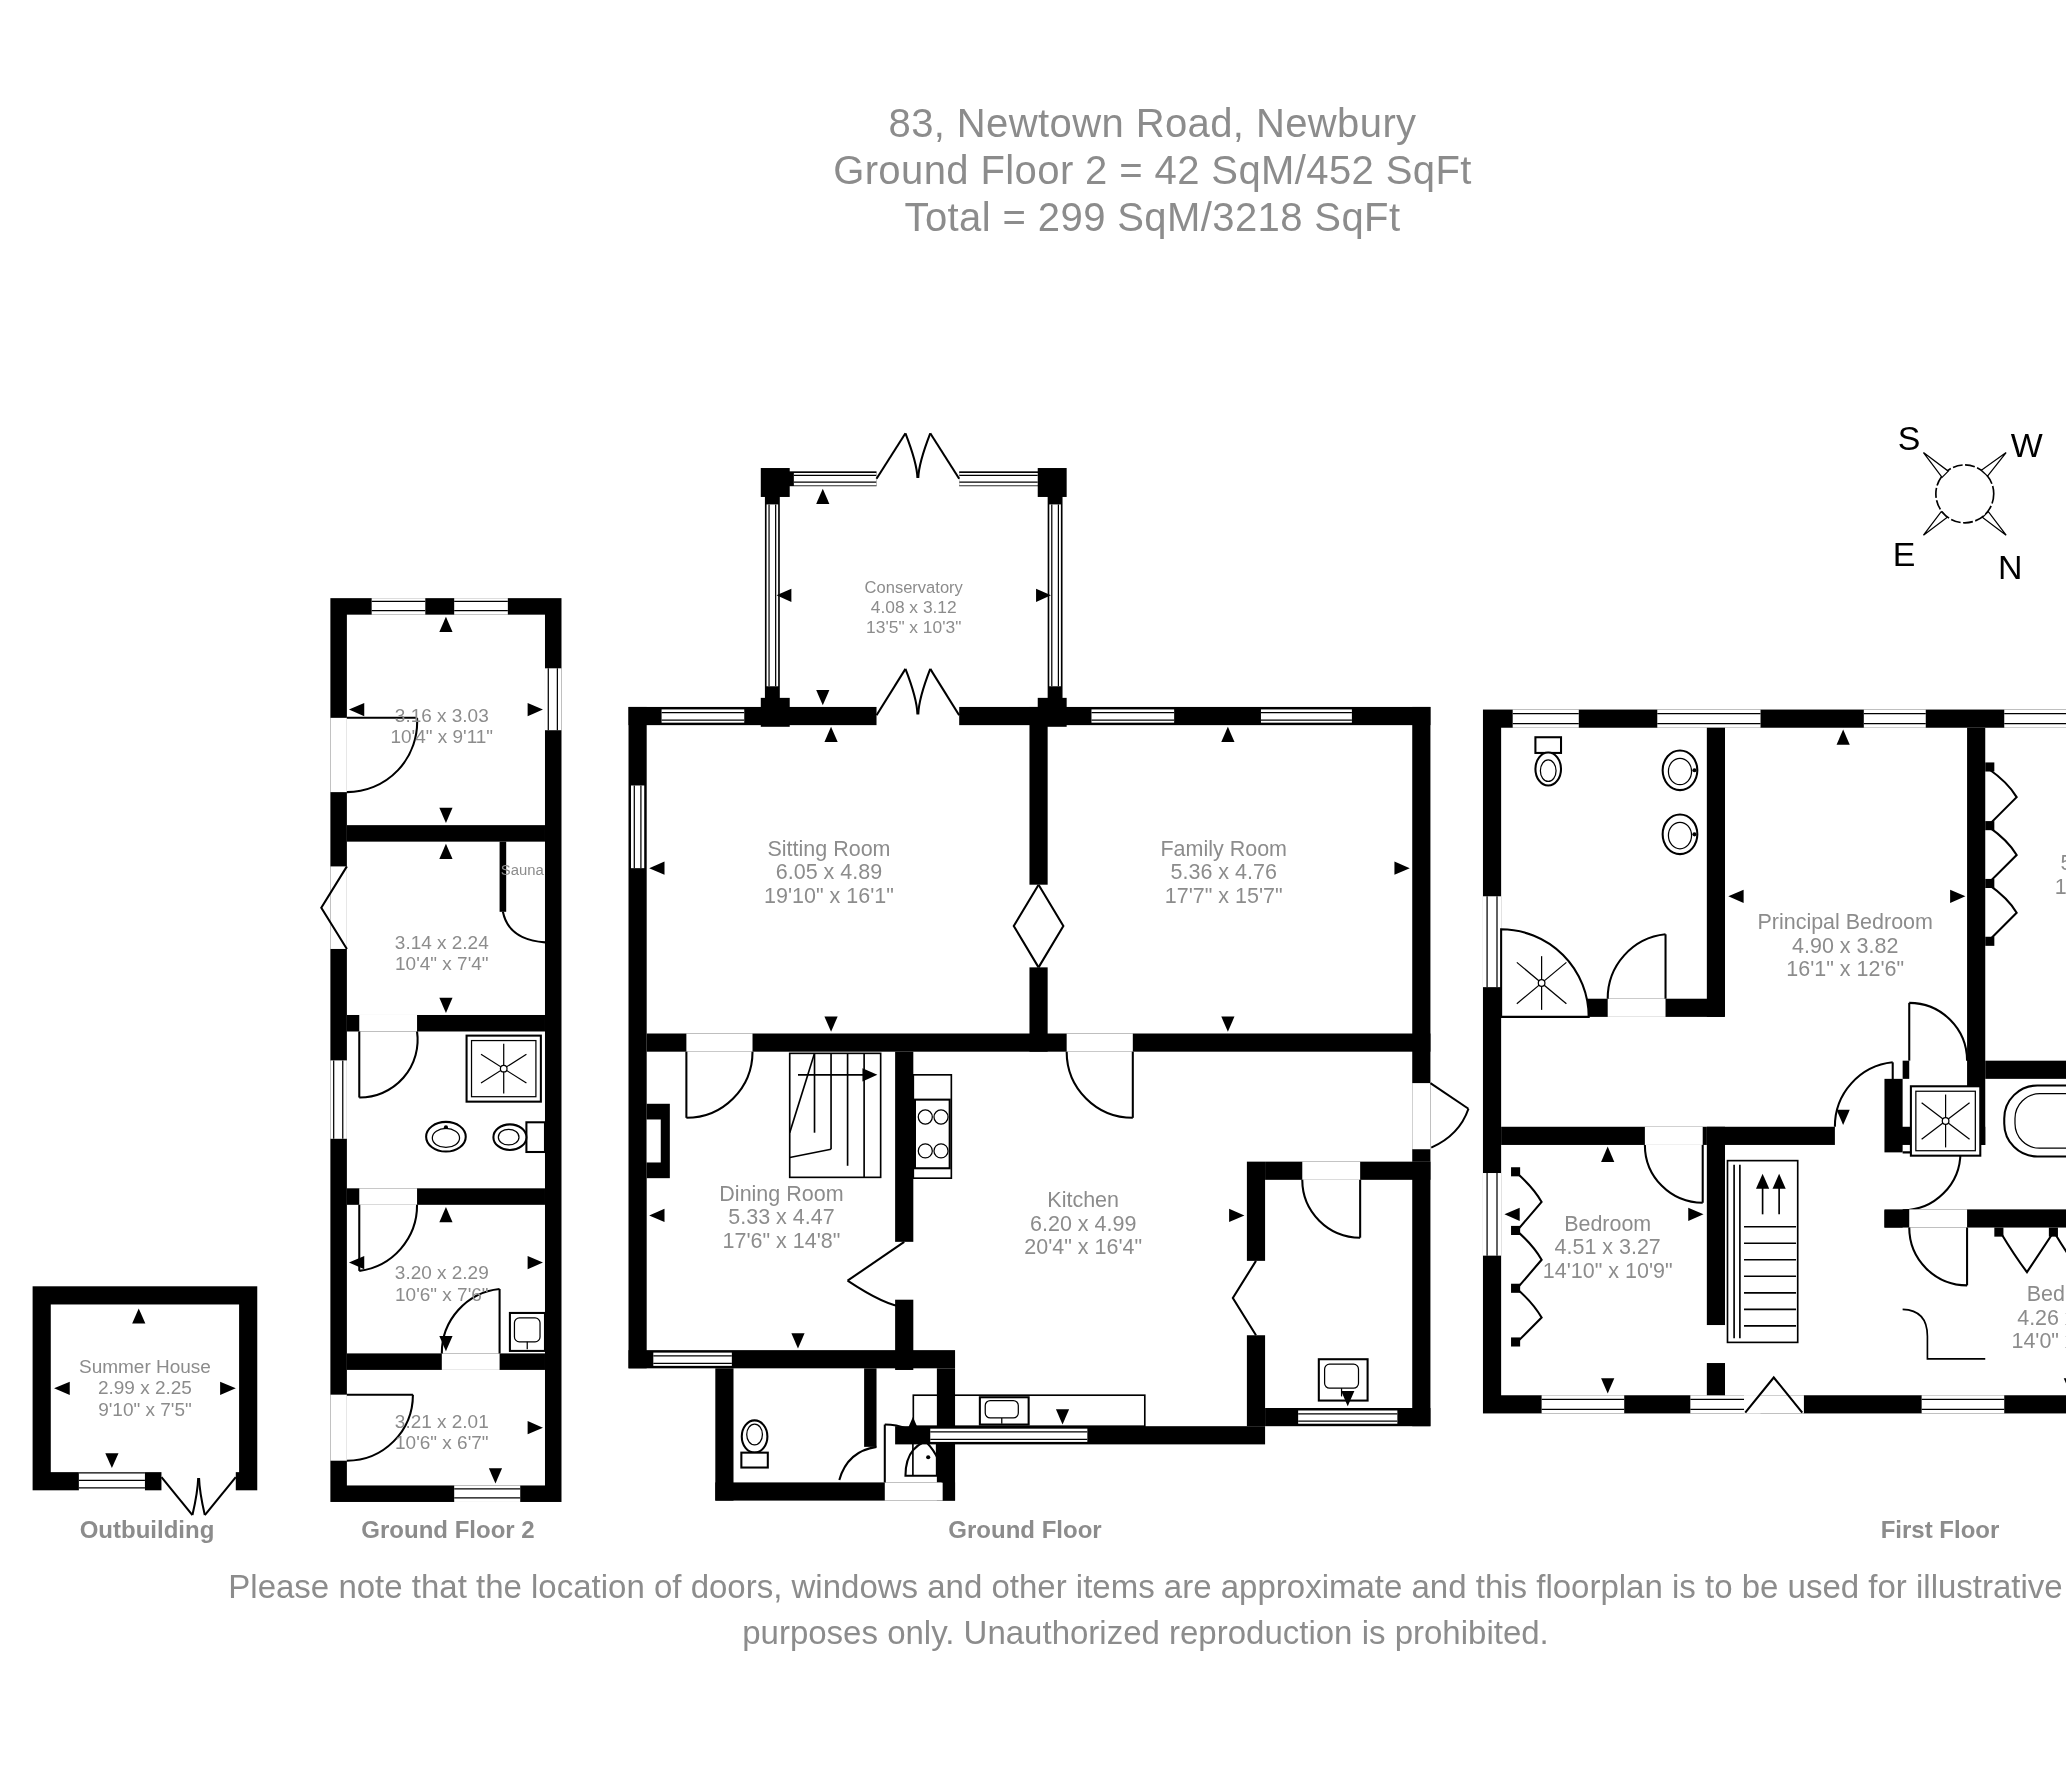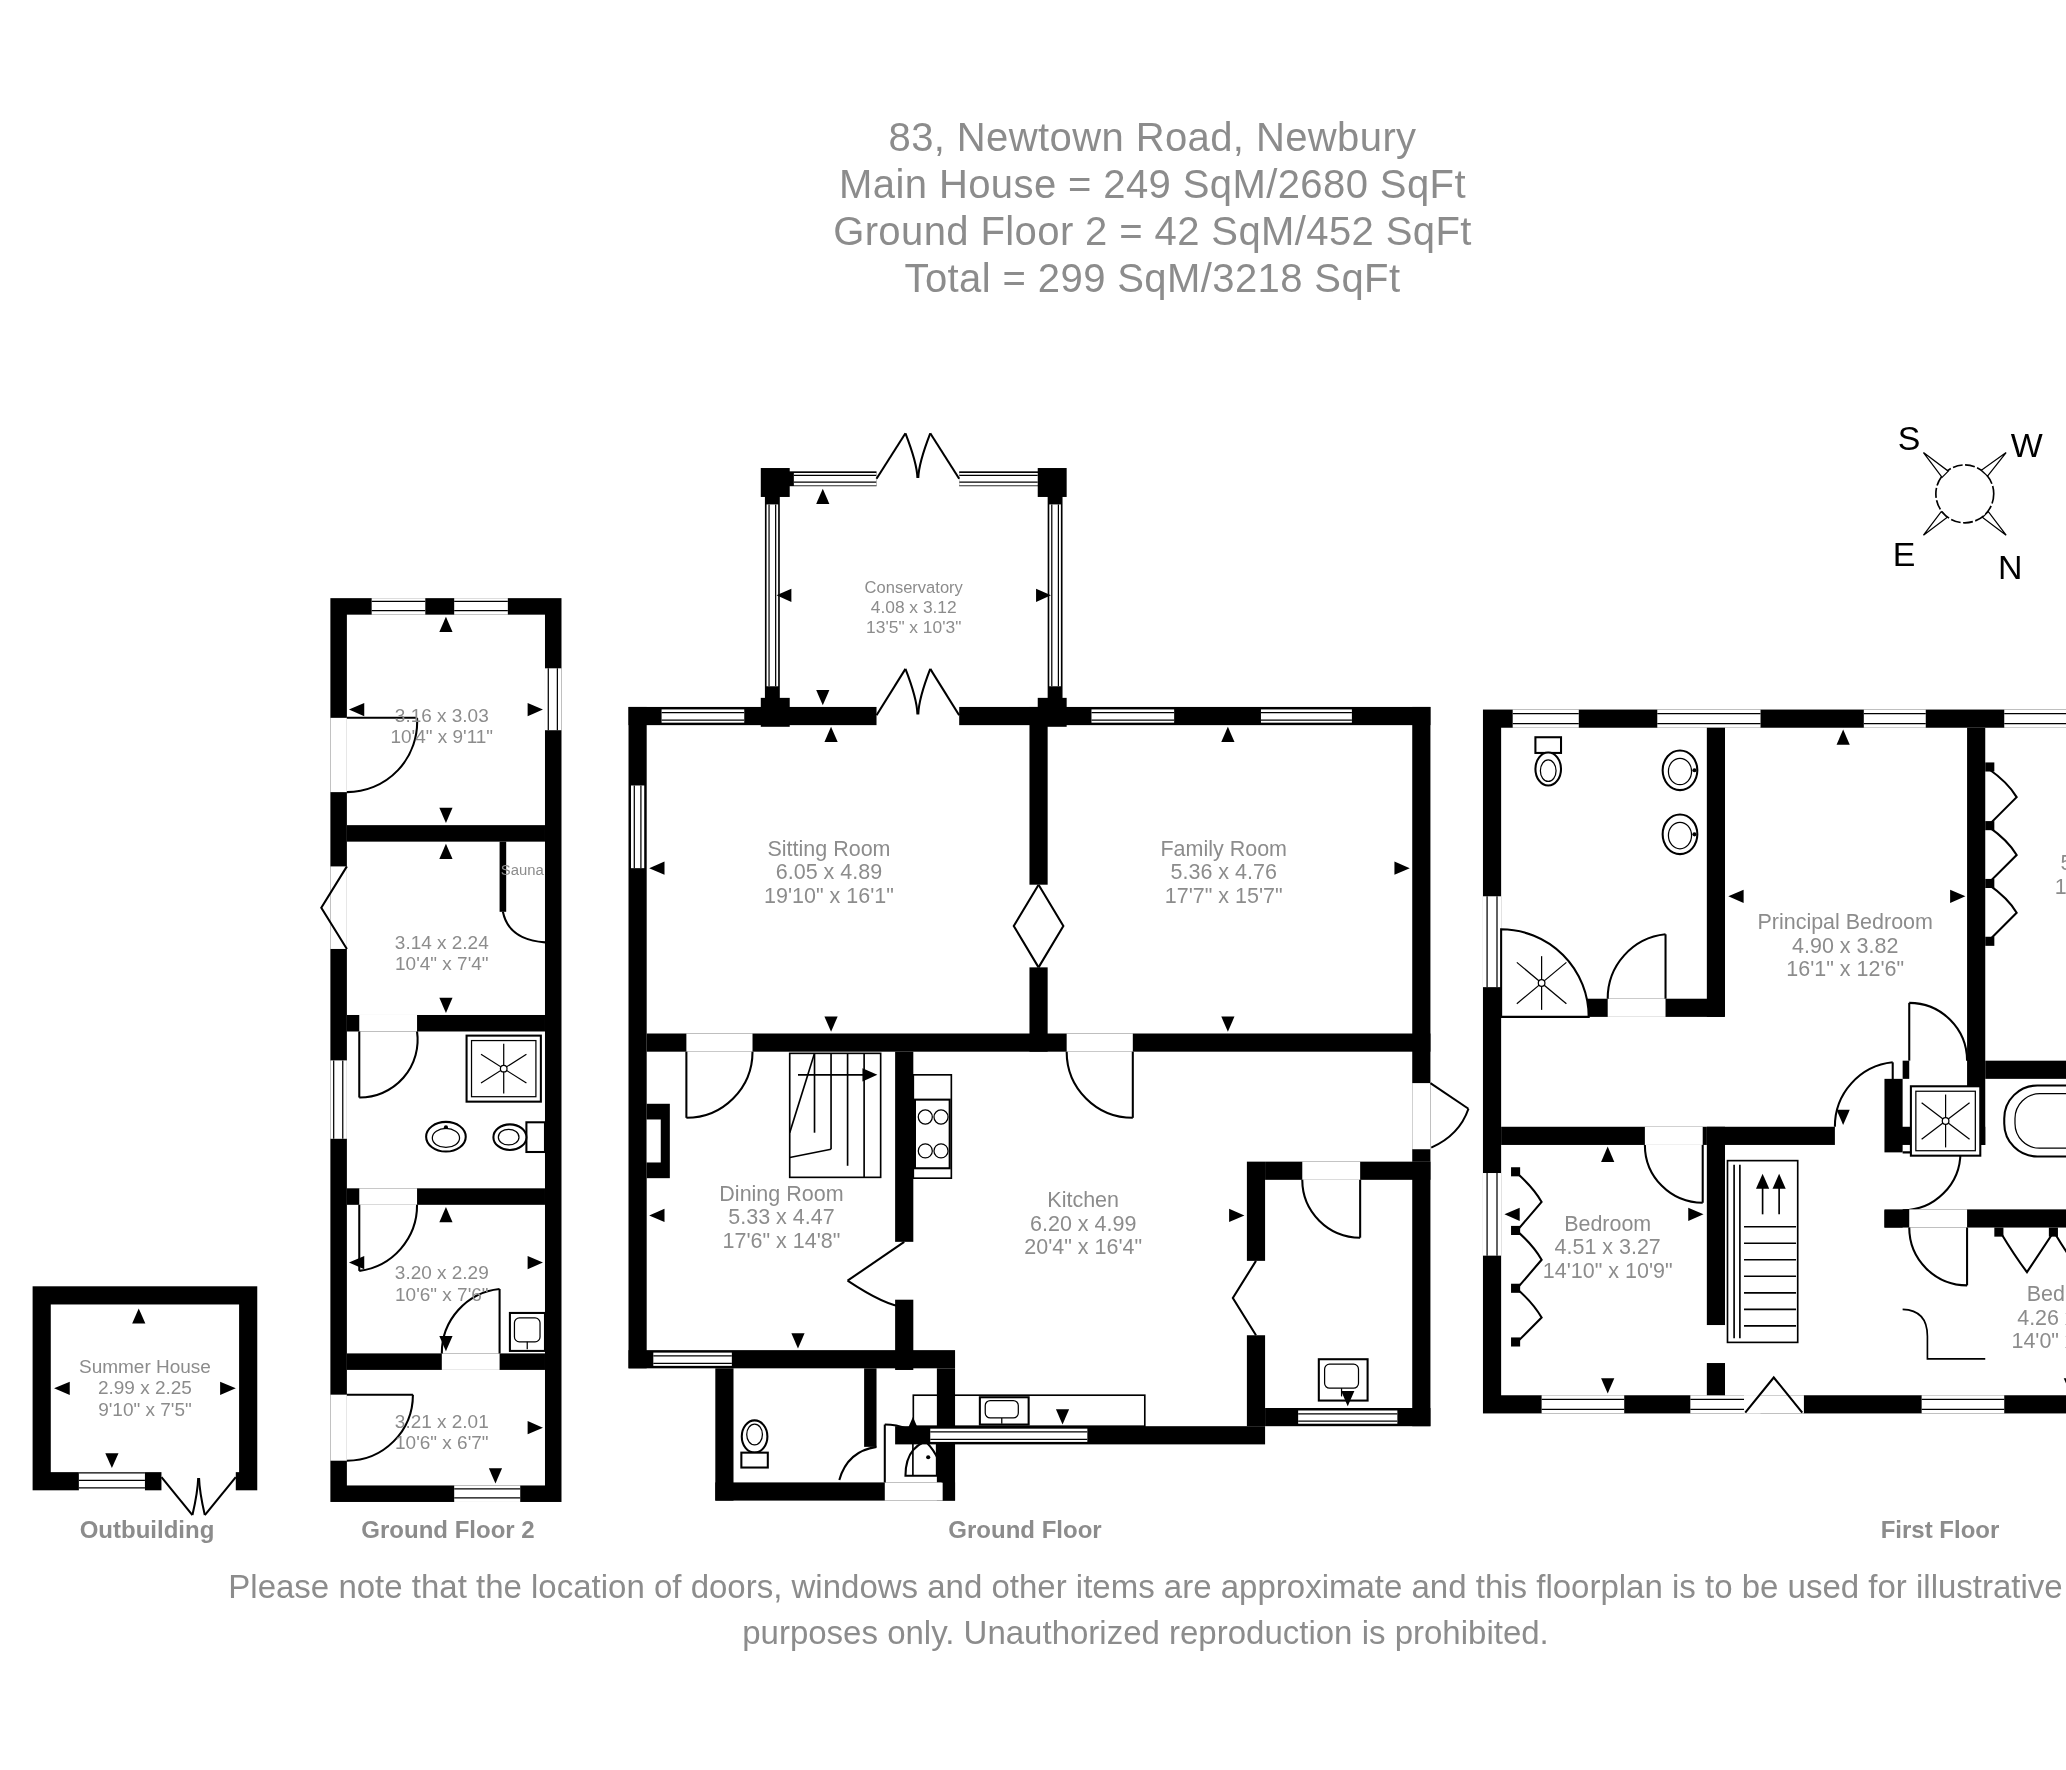--- a/index.html
+++ b/index.html
@@ -1,19 +1,19 @@
 <!DOCTYPE html>
 <html style="font-size:6.6px"><head>
 <meta charset="utf-8">
 <style>
   html,body{margin:0;padding:0;background:#fff;}
   body{width:2291px;height:1770px;position:relative;overflow:hidden;
        font-family:"Liberation Sans",sans-serif;}
   .abs{position:absolute;}
-  .title-block{left:607px;top:114px;width:1091px;text-align:center;
+  .title-block{left:607px;top:100px;width:1091px;text-align:center;
     font-size:40px;line-height:47px;color:#8c8c8c;letter-spacing:0.4px;}
   .floor-label{position:absolute;top:1516px;text-align:center;
     font-size:24px;font-weight:bold;color:#8c8c8c;}
   .disclaimer{left:0;top:1564px;width:2291px;text-align:center;
     font-size:33px;line-height:46px;color:#8c8c8c;}
   svg{position:absolute;overflow:visible;}
   svg text{fill:#8c8c8c;text-anchor:middle;font-family:"Liberation Sans",sans-serif;}
   .t52{font-size:52px;} .t46{font-size:46px;} .t42{font-size:42px;}
   .t40{font-size:40px;} .t36{font-size:36px;}
   .w{fill:#000;stroke:none;}            
@@ -26,21 +26,20 @@
   .fx2{stroke:#000;stroke-width:3;fill:#fff;}
   .ar{fill:#000;stroke:none;}           
   .cmp{stroke:#000;stroke-width:4;fill:none;}
   .cmp-letter{fill:#000;font-size:82px;}
 </style>
 </head>
 <body>
 
 <div class="abs title-block">
   <div>83, Newtown Road, Newbury</div>
-  <div>Main House = 249 SqM/2680 SqFt</div>
   <div>Ground Floor 2 = 42 SqM/452 SqFt</div>
   <div>Total = 299 SqM/3218 SqFt</div>
 </div>
 
 <svg style="left:1884px;top:405px" width="174" height="186" viewBox="0 0 420 450">
   <circle class="cmp" cx="195" cy="215" r="70" stroke-dasharray="24 6"></circle>
   <polygon points="95,115 155,160 140,175" fill="#fff" stroke="#000" stroke-width="3"></polygon>
   <polygon points="295,115 250,172 235,158" fill="#fff" stroke="#000" stroke-width="3"></polygon>
   <polygon points="95,315 138,258 152,272" fill="#fff" stroke="#000" stroke-width="3"></polygon>
   <polygon points="295,315 252,258 238,272" fill="#fff" stroke="#000" stroke-width="3"></polygon>

